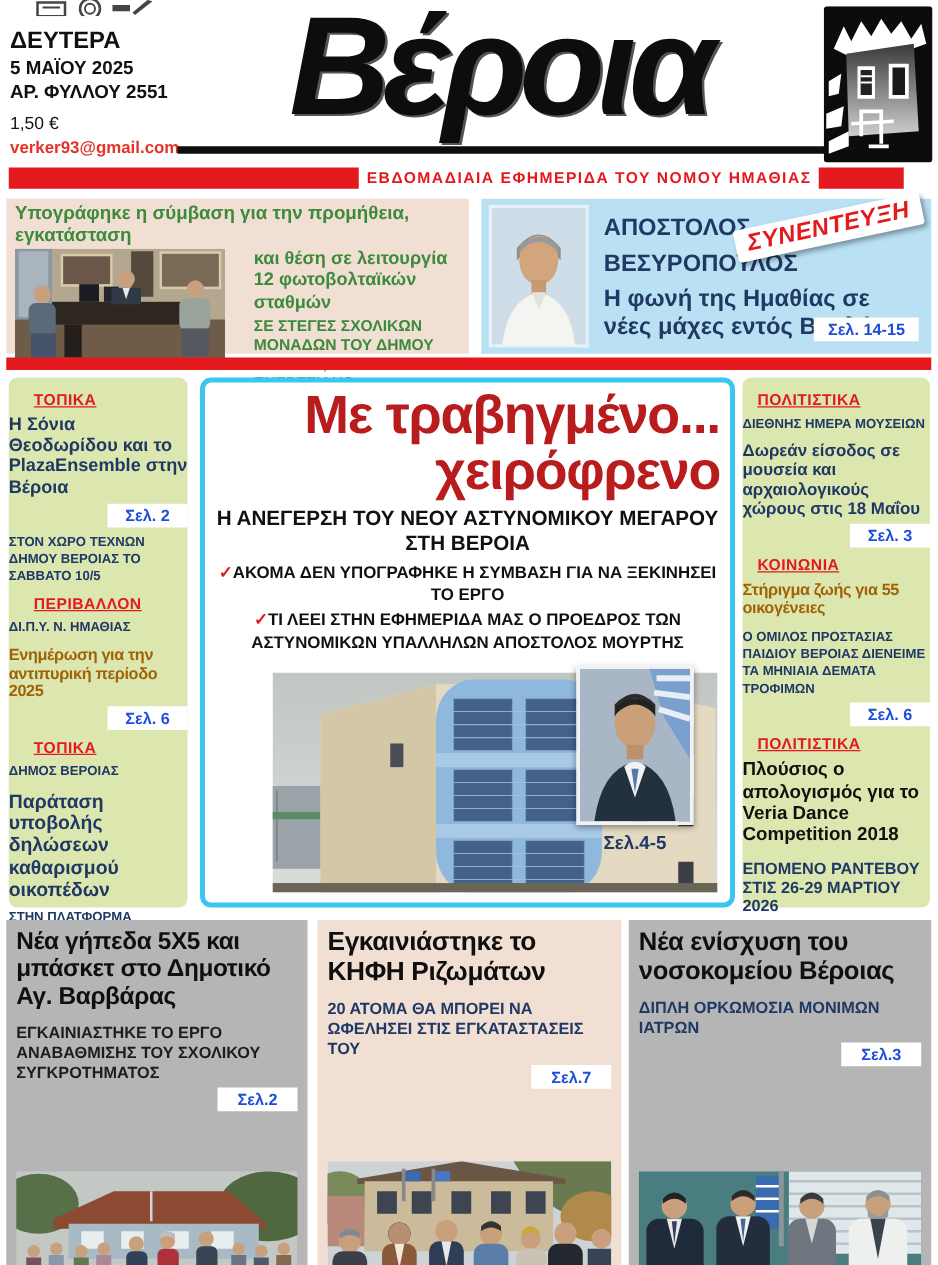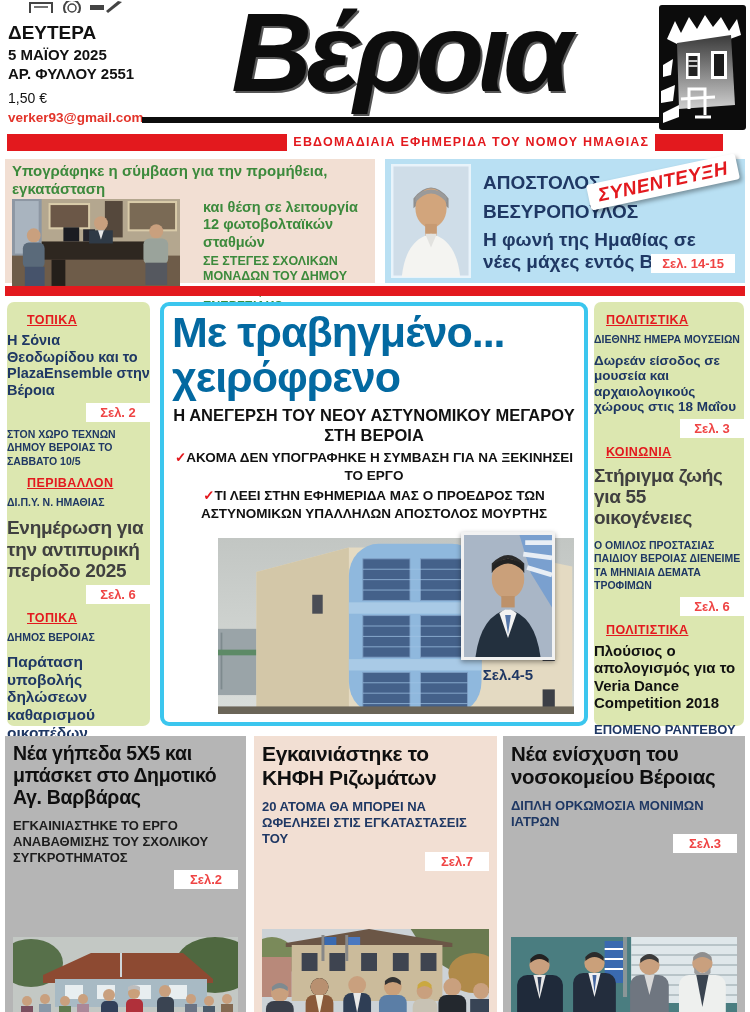--- a/index.html
+++ b/index.html
@@ -41,40 +41,40 @@
   .stamp { position:absolute; right:6px; top:10px; transform:rotate(-12deg); background:#fff; color:#e3191e;
            font-weight:700; font-style:italic; font-size:19px; padding:2px 10px; border-radius:3px;
            box-shadow:2px 3px 4px rgba(0,0,0,.35); letter-spacing:.5px; }
   .iv-head { position:absolute; left:98px; top:70px; width:256px; color:#1f3864; font-weight:700;
              font-size:19px; line-height:1.18; }
   .iv-badge { position:absolute; right:10px; bottom:10px; }
 
   .red-divider { position:absolute; left:5px; top:286px; width:740px; height:10px; background:#e3191e; }
 
   
-  .badge { display:inline-block; background:#fff; color:#ef4444; font-weight:700; font-size:13px;
+  .badge { display:inline-block; background:#fff; color:#1d4ed8; font-weight:700; font-size:13px;
            line-height:19px; padding:0 11px; min-width:64px; text-align:center; }
   .sec { color:#e3191e; font-weight:700; font-size:12.5px; text-decoration:underline;
          letter-spacing:.4px; margin:7px 0 5px 20px; }
 
   
   .sidecol { position:absolute; top:302px; height:424px; background:#dce7b0; border-radius:7px; padding:4px 0; }
   #leftcol { left:7px; width:143px; }
   #rightcol { left:594px; width:150px; }
   .t-navy { color:#1f3864; font-weight:700; font-size:14.5px; line-height:1.15; }
-  .t-black-xl { color:#404040; font-weight:800; font-size:19px; line-height:1.12; letter-spacing:-.3px; }
+  .t-black-xl { color:#a16207; font-weight:800; font-size:13px; line-height:1.12; letter-spacing:-.3px; }
   .kicker { color:#1f3864; font-weight:700; font-size:10.5px; line-height:1.3; margin:6px 0 2px; }
   .note { color:#1f3864; font-weight:700; font-size:10.5px; line-height:1.3; margin-top:6px; }
   .badge-row { text-align:right; margin:4px 0 2px; }
   .t-black-md { color:#111; font-weight:700; font-size:15px; line-height:1.15; }
 
   
   .mainbox { position:absolute; left:160px; top:302px; width:428px; height:424px; background:#fff;
              border:4px solid #3bc6ee; border-radius:9px; padding:4px 8px; }
-  .main-h { text-align:left; color:#0369a1; font-weight:800; font-size:43px; line-height:1.04; letter-spacing:-1px; }
+  .main-h { text-align:right; color:#b91c1c; font-weight:800; font-size:43px; line-height:1.04; letter-spacing:-1px; }
   .main-deck { text-align:center; color:#111; font-weight:800; font-size:16.5px; line-height:1.2; margin-top:7px; }
   .main-bullet { text-align:center; color:#111; font-weight:800; font-size:13.5px; line-height:1.3; margin-top:3px; }
   .chk { color:#e3191e; font-weight:800; }
   .main-photo-wrap { position:absolute; left:10px; right:10px; top:232px; bottom:8px;margin-left:44px; }
   .main-photo { width:100%; height:100%; display:block; }
   .inset-wrap { position:absolute; right:16px; top:-6px; width:100px; text-align:center; }
   .inset-photo { width:94px; height:128px; border:3px solid #f2f2f2; box-shadow:0 2px 5px rgba(0,0,0,.4); display:block; margin:0 auto; }
   .inset-caption { color:#1f3864; font-weight:800; font-size:15px; margin-top:6px; }
 
   

